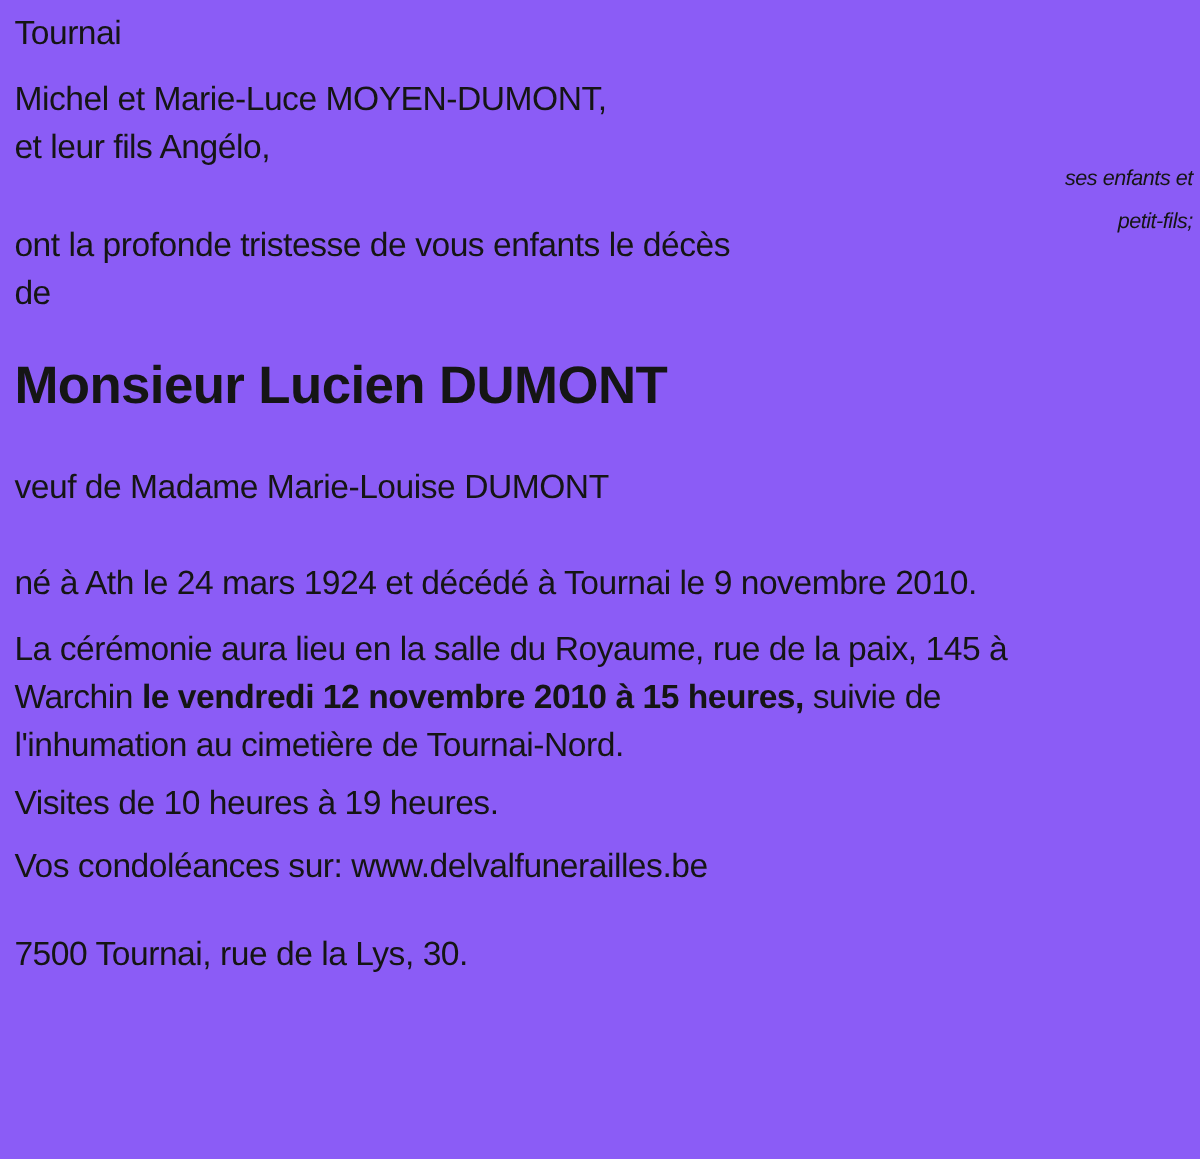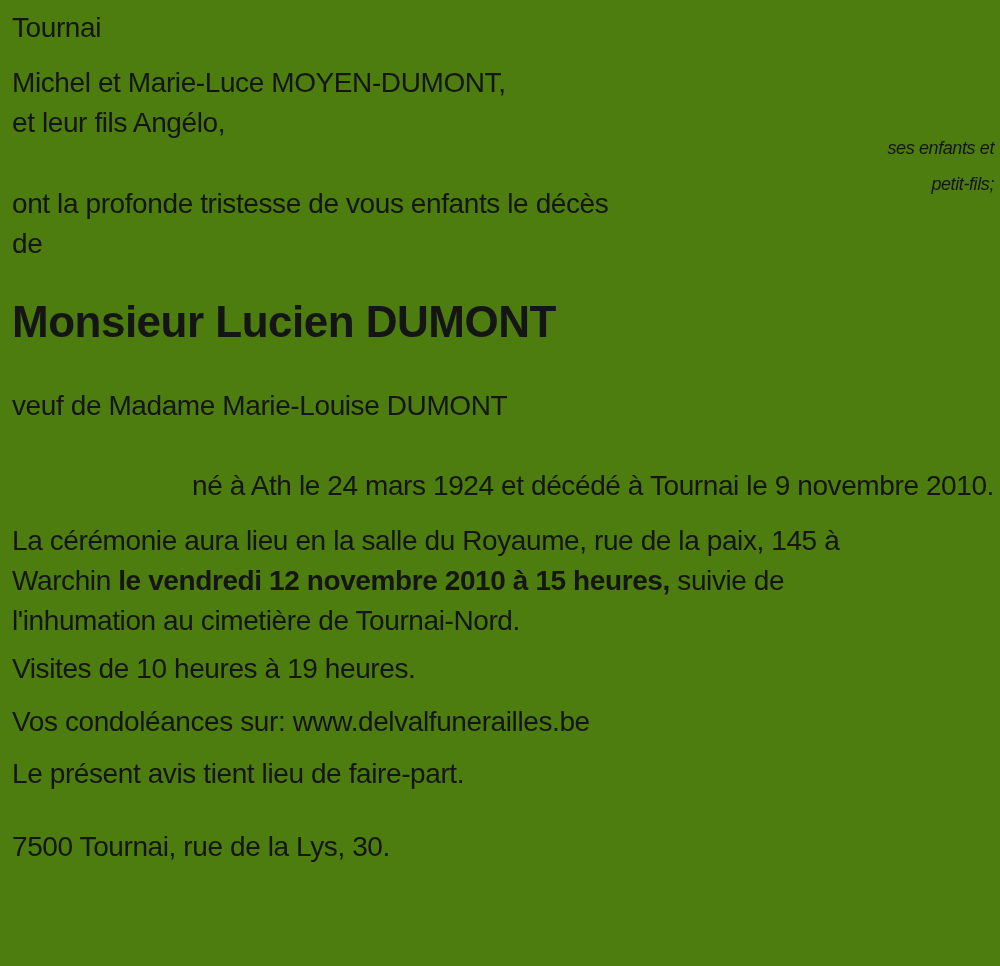--- a/index.html
+++ b/index.html
@@ -4,21 +4,21 @@
 <style>
   * { margin: 0; padding: 0; box-sizing: border-box; }
   html, body {
     width: 1000px; height: 966px;
     background: #ffffff;
     overflow: hidden;
   }
   .page {
     width: 1000px; height: 966px;
     padding: 8px 6px 0 12px;
-    background: #4d7c0f;
+    background: #8b5cf6;
     color: #151515;
     font-family: "Liberation Sans", sans-serif;
     font-size: 28px;
     letter-spacing: -0.4px;
     line-height: 40px;
   }
   .line { display: block; }
   .city { margin-top: 0; }
   .relatives { margin-top: 15px; }
   .attribution {
@@ -33,21 +33,21 @@
   .intro { margin-top: 41px; }
   .deceased-name {
     clear: both;
     margin-top: 30px;
     font-size: 44px;
     font-weight: bold;
     letter-spacing: -0.5px;
     line-height: 56px;
   }
   .widower { margin-top: 36px; }
-  .life-dates { margin-top: 40px; text-align: right; }
+  .life-dates { margin-top: 40px; }
   .ceremony { margin-top: 15px; }
   .homage { margin-top: 7px; }
   .visits { margin-top: 8px; }
   .condolences { margin-top: 13px; }
   .notice { margin-top: 12px; }
   .address { margin-top: 33px; }
   .bold-inline { font-weight: bold; }
 </style>
 </head>
 <body>
@@ -83,17 +83,16 @@
     <span class="line">La cérémonie aura lieu en la salle du Royaume, rue de la paix, 145 à</span>
     <span class="line"><span>Warchin </span><span class="bold-inline">le vendredi 12 novembre 2010 à 15 heures,</span><span> suivie de</span></span>
     <span class="line">l'inhumation au cimetière de Tournai-Nord.</span>
   </p>
 
 
   <p class="visits">Visites de 10 heures à 19 heures.</p>
 
   <p class="condolences"><span>Vos condoléances sur: </span><span>www.delvalfunerailles.be</span></p>
 
-  <p class="notice">Le présent avis tient lieu de faire-part.</p>
 
   <p class="address">7500 Tournai, rue de la Lys, 30.</p>
 
 </div>
 
 </body></html>

